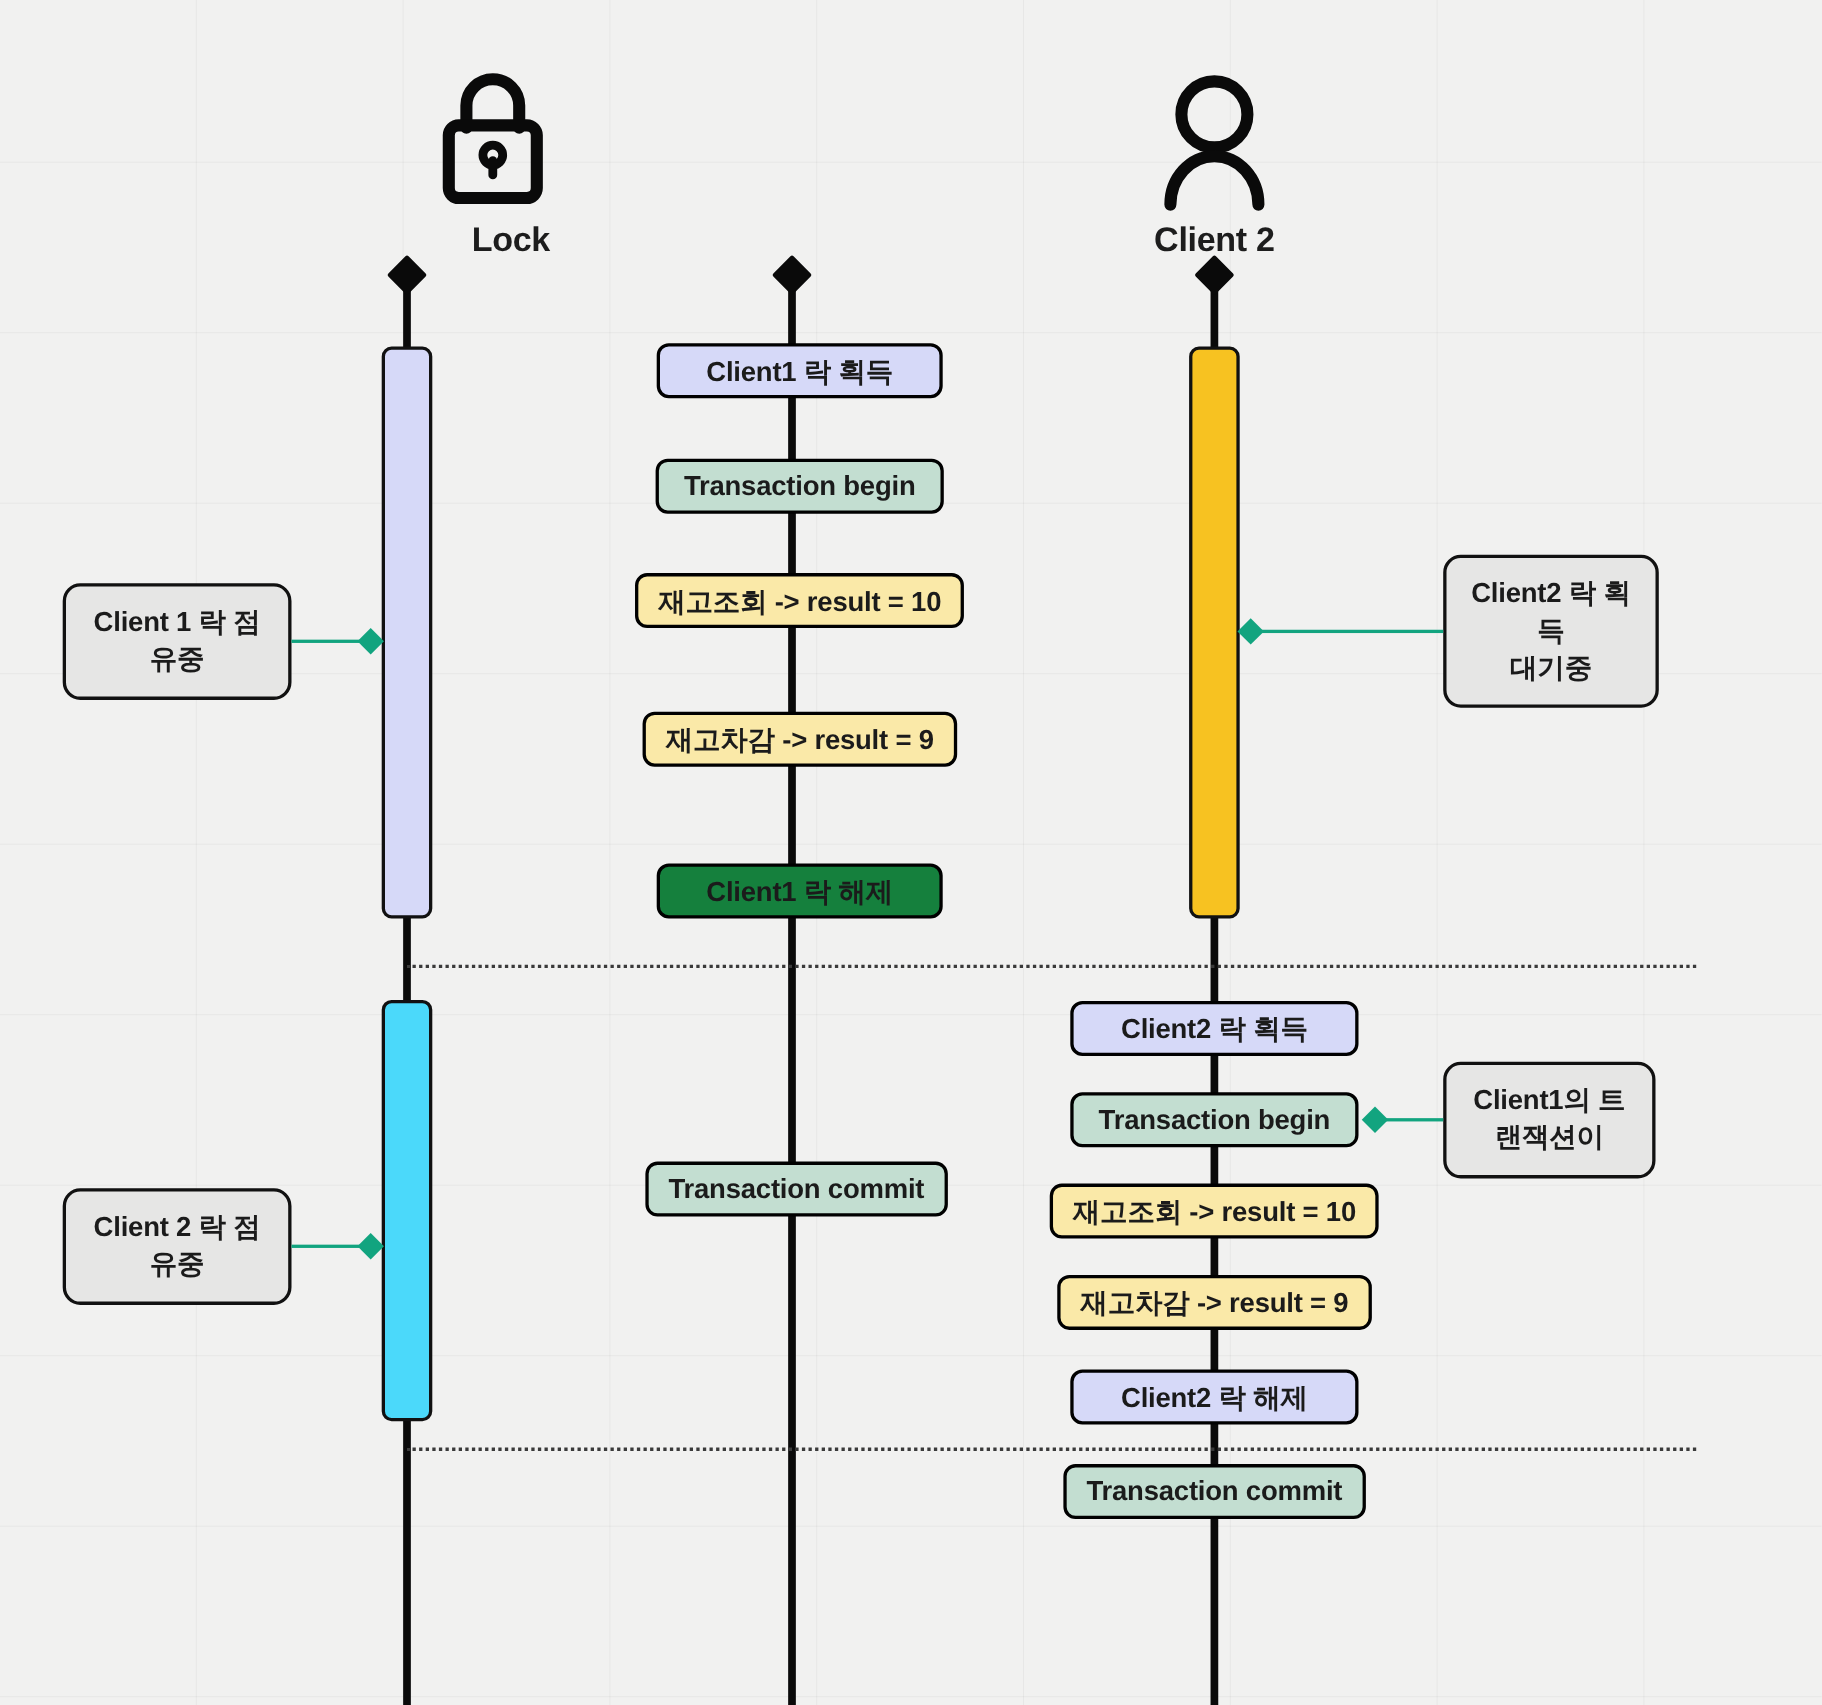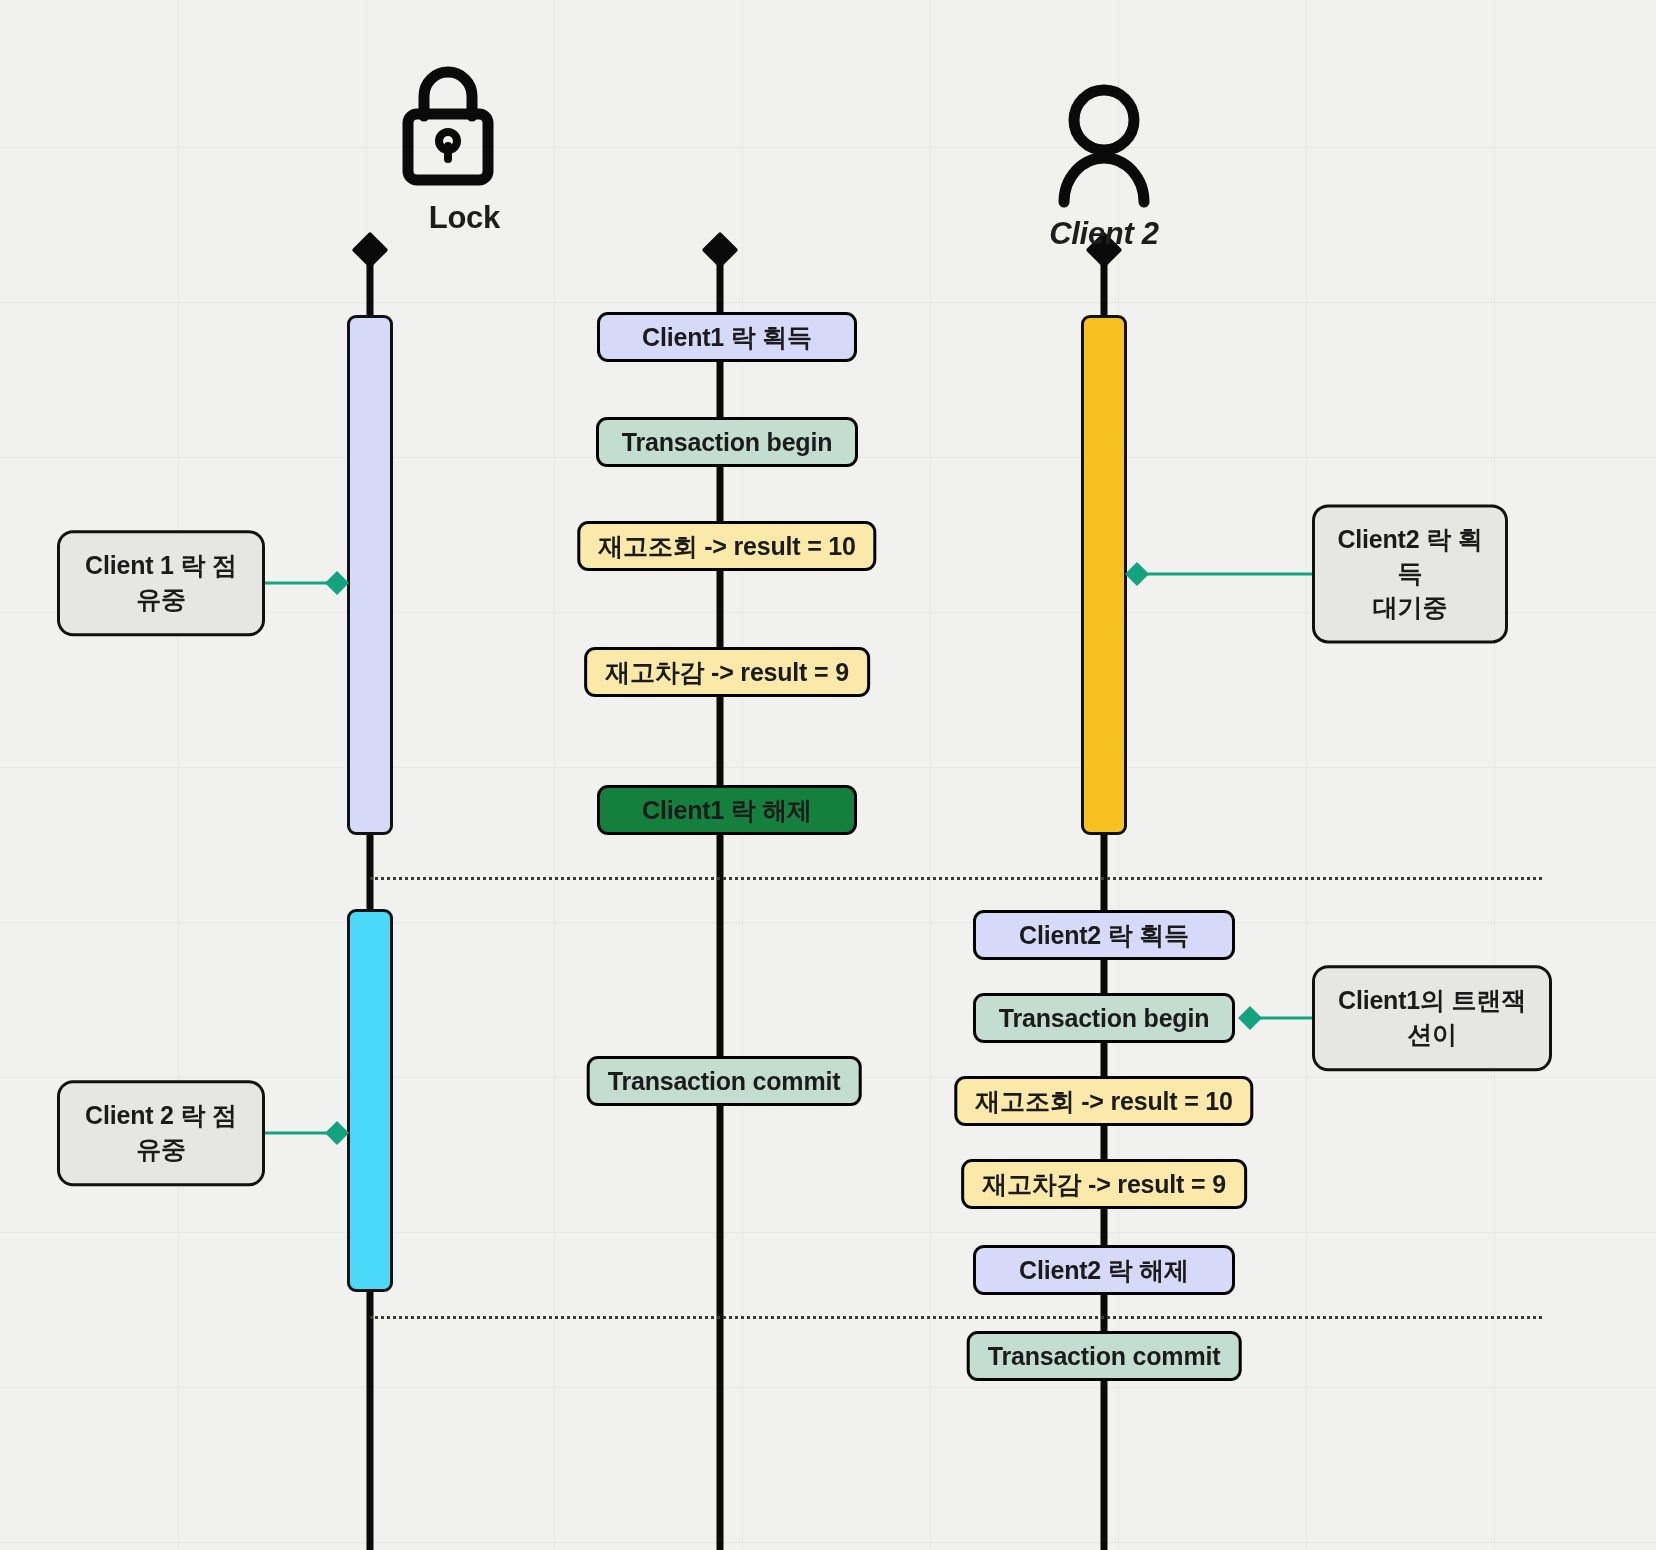--- a/index.html
+++ b/index.html
@@ -117,21 +117,21 @@
           <circle cx="52" cy="83" r="9" fill="none" stroke="#0a0a0a" stroke-width="8"></circle>
           <path d="M52 88 V101" stroke="#0a0a0a" stroke-width="8" stroke-linecap="round"></path>
         </svg>
       </div>
       <div class="ptitle">Lock</div>
     </div>
     <div class="lifeline" style="left: 720px; top: 250px; height: 1300px;"></div>
     <div class="ldiamond" style="left: 720px; top: 237px;"></div>
     <div class="lifeline" style="left: 1104px; top: 250px; height: 1300px;"></div>
     <div class="ldiamond" style="left: 1104px; top: 237px;"></div>
-    <div class="participant" style="left: 1104px; top: 74px; font-style: italic;">
+    <div class="participant" style="left: 1104px; top: 58px;">
       <div class="icon-wrap">
         <svg width="108" height="140" viewBox="0 0 108 140">
           <circle cx="54" cy="46" r="30" fill="none" stroke="#0a0a0a" stroke-width="11"></circle>
           <path d="M14 128 a40 44 0 0 1 80 0" fill="none" stroke="#0a0a0a" stroke-width="11" stroke-linecap="round"></path>
         </svg>
       </div>
       <div class="ptitle">Client 2</div>
     </div>
     <div class="activation" style="left: 370px; top: 315px; height: 520px; width: 46px; background: rgb(214, 217, 248);"></div>
     <div class="activation" style="left: 370px; top: 909px; height: 383px; width: 46px; background: rgb(75, 217, 250);"></div>
@@ -189,20 +189,20 @@
     <div class="connector" style="left: 265px; top: 1133px; width: 72px;"></div>
     <div class="conn-diamond" style="left: 337px; top: 1133px;"></div>
     <div class="note" style="left: 1312px; top: 574px; width: 196px;">
       <div>
         <span class="note-line">Client2 락 획득</span>
         <span class="note-line">대기중</span>
       </div>
     </div>
     <div class="connector" style="left: 1137px; top: 574px; width: 175px;"></div>
     <div class="conn-diamond" style="left: 1137px; top: 574px;"></div>
-    <div class="note" style="left: 1312px; top: 1018px; width: 240px;">
+    <div class="note" style="left: 1312px; top: 1018px; width: 193px;">
       <div>
         <span class="note-line">Client1의 트랜잭션이</span>
       </div>
     </div>
     <div class="connector" style="left: 1250px; top: 1018px; width: 62px;"></div>
     <div class="conn-diamond" style="left: 1250px; top: 1018px;"></div>
   </div>
 
 </body></html>

